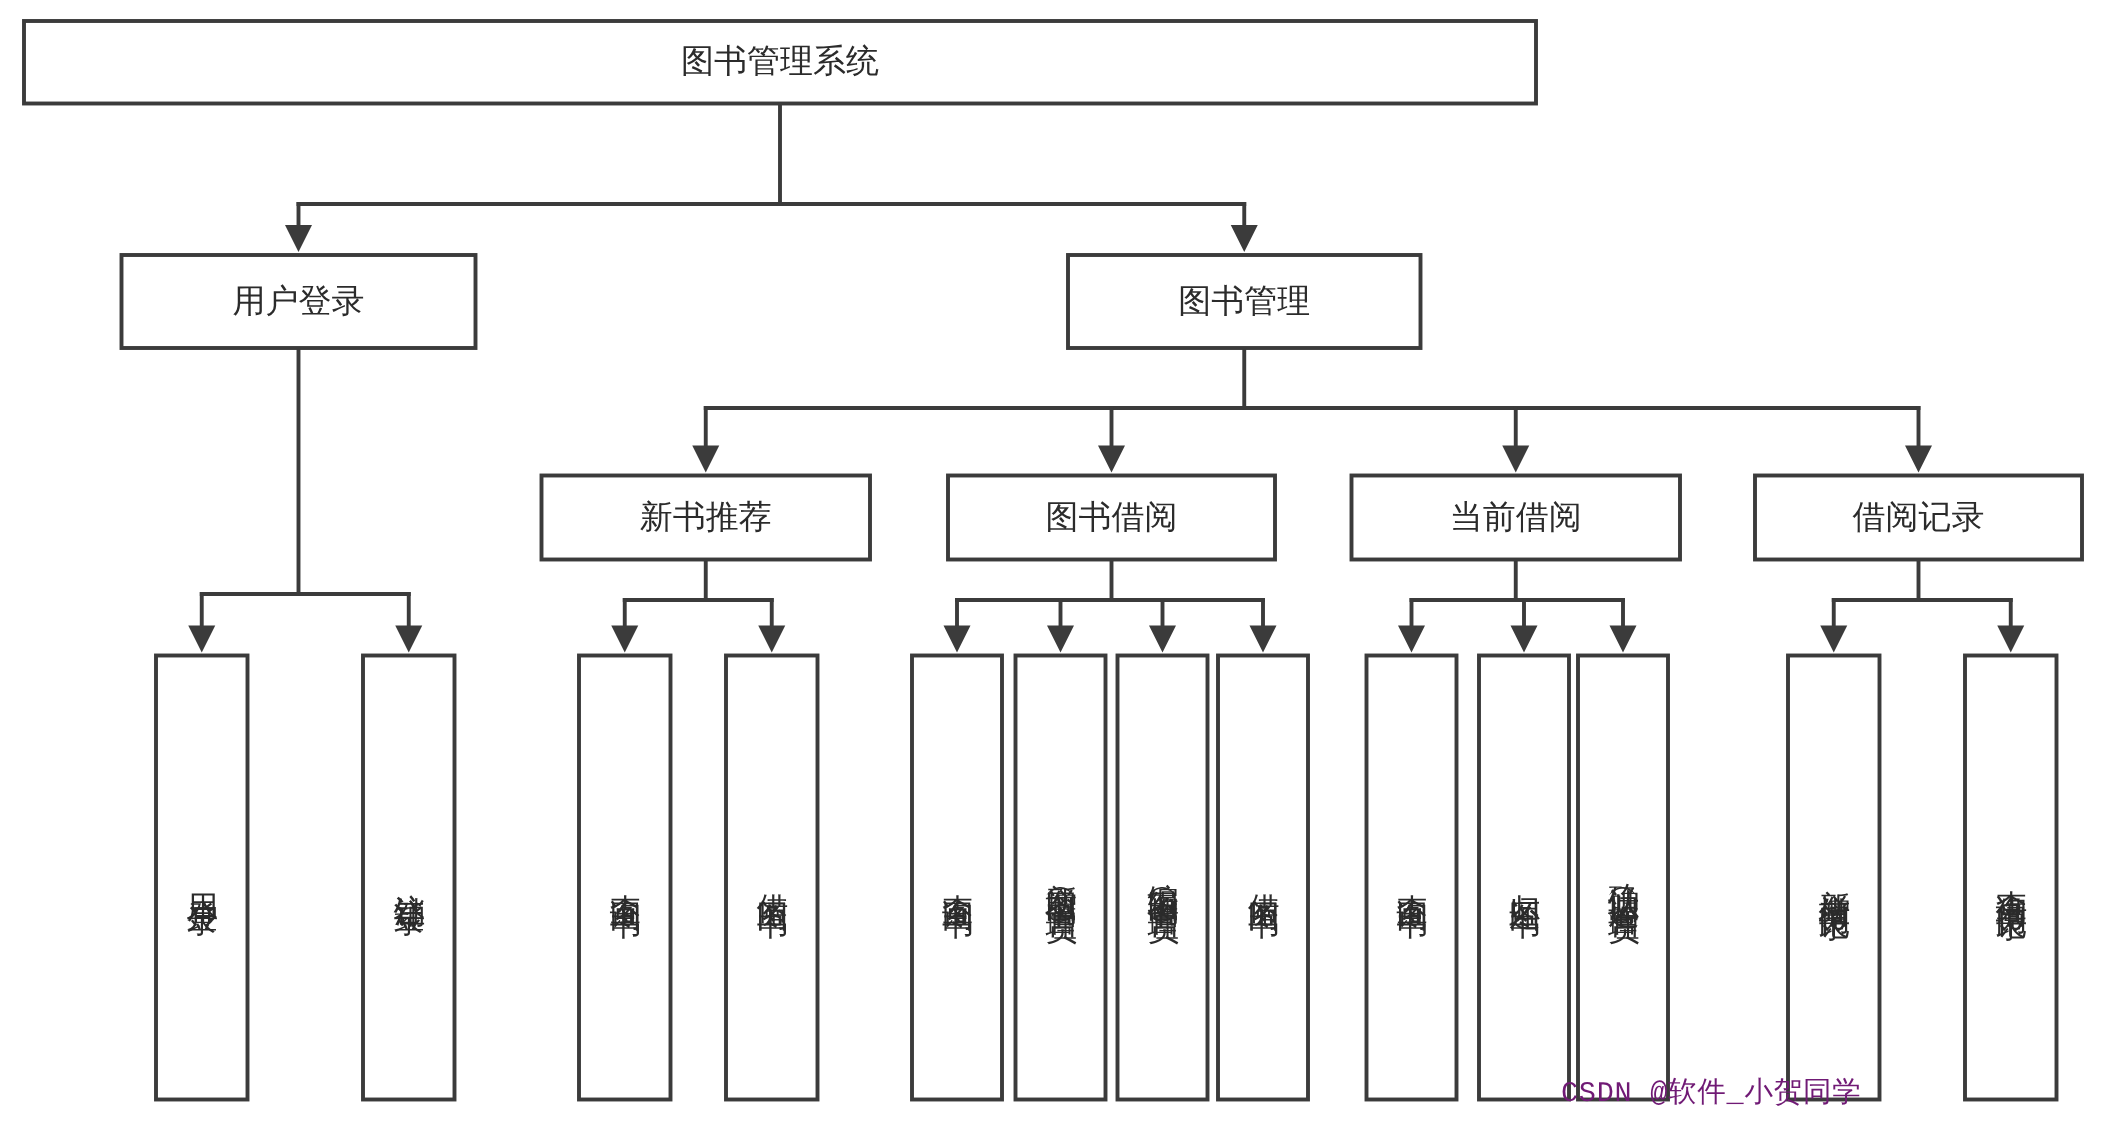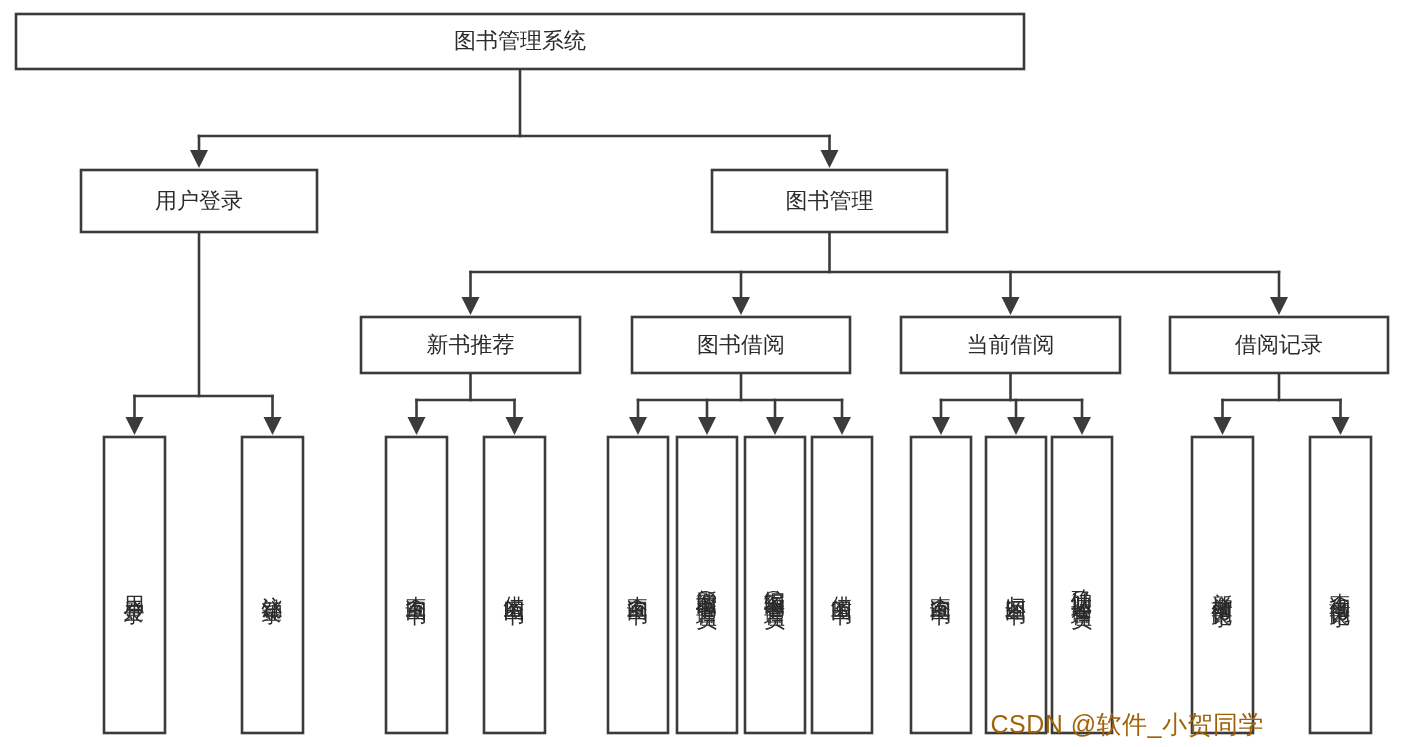--- a/index.html
+++ b/index.html
@@ -11,21 +11,20 @@
     width: 1405px;
     height: 747px;
     font-family: "Liberation Sans", "DejaVu Sans", sans-serif;
     overflow: hidden;
   }
   #diagram-root {
     position: relative;
     width: 1251px;
     height: 747px;
     background: #ffffff;
-    padding-left: 23px;
   }
   svg#tree-svg {
     position: absolute;
     left: 0;
     top: 0;
     width: 1405px;
     height: 747px;
   }
   .node-box {
     fill: #ffffff;
@@ -61,23 +60,23 @@
     font-family: "Liberation Sans", "DejaVu Sans", sans-serif;
     font-size: 21px;
     line-height: 1;
     white-space: nowrap;
     pointer-events: none;
   }
   .watermark {
     position: absolute;
     right: 10px;
     bottom: 6px;
-    color: #a16207;
-    font-family: Liberation Sans, sans-serif;
-    font-size: 25px;
+    color: #701a75;
+    font-family: Liberation Mono, monospace;
+    font-size: 19px;
     letter-spacing: 0.5px;
     user-select: none;
   }
 </style>
 </head>
 <body>
 
 <div id="diagram-root">
   <svg id="tree-svg" viewBox="0 0 1405 747" xmlns="http://www.w3.org/2000/svg">
     <g id="edges-layer">

